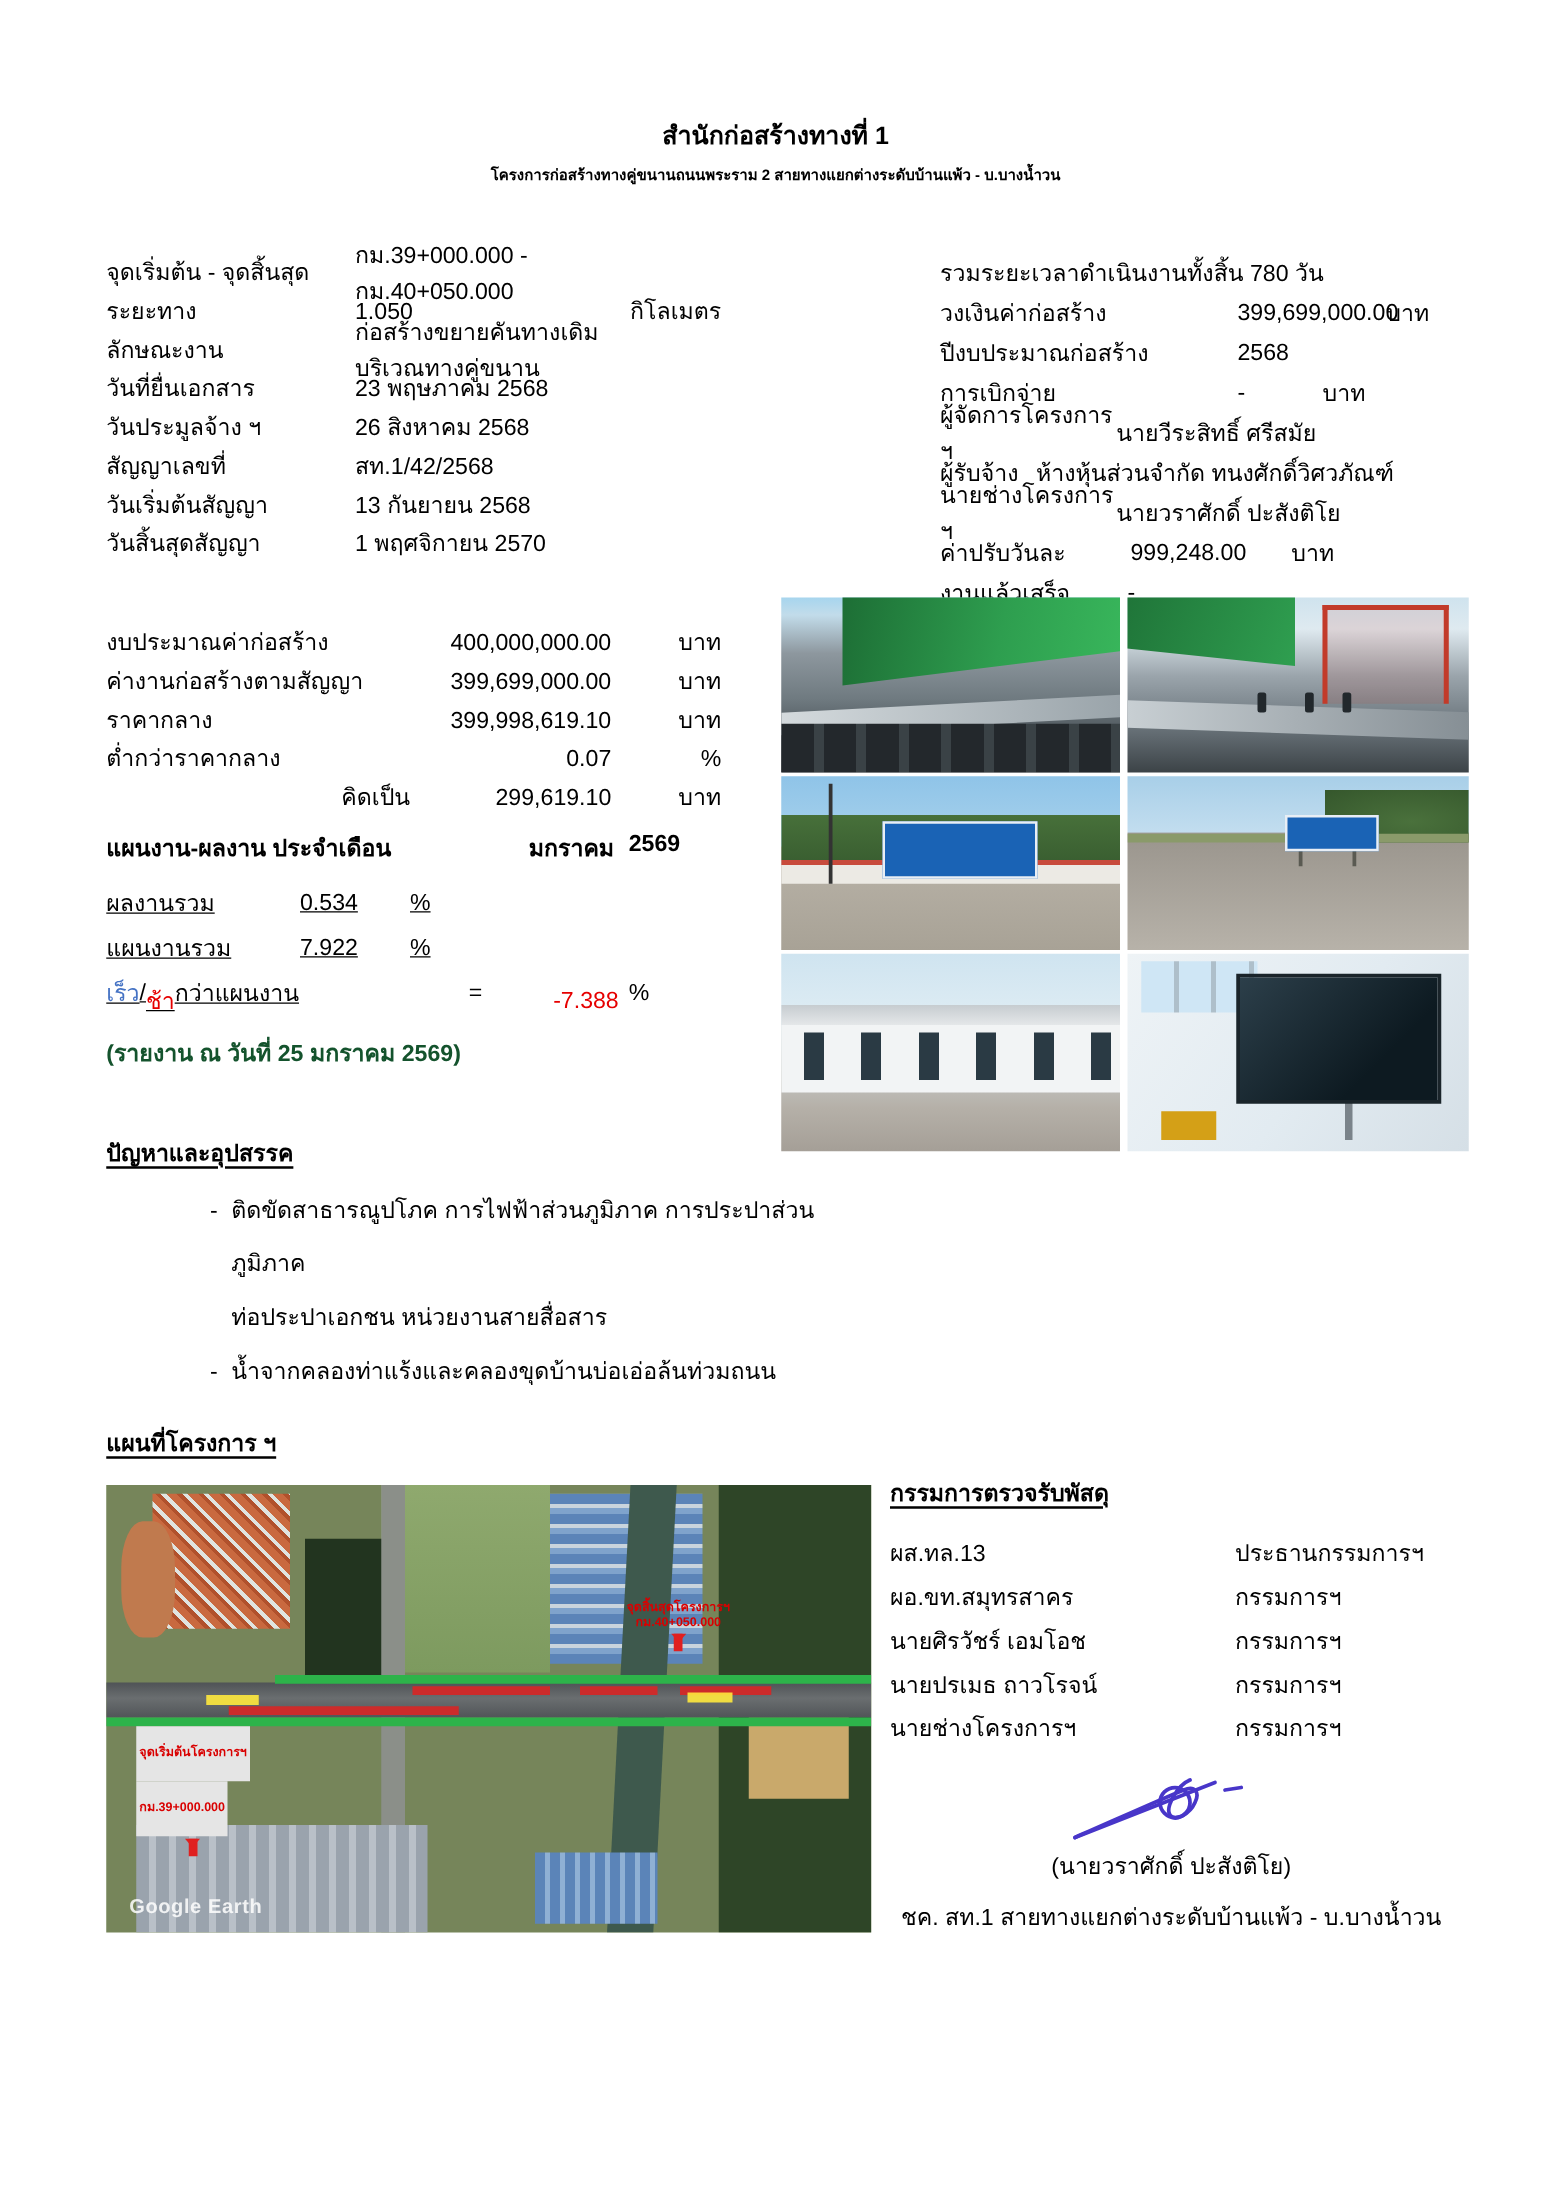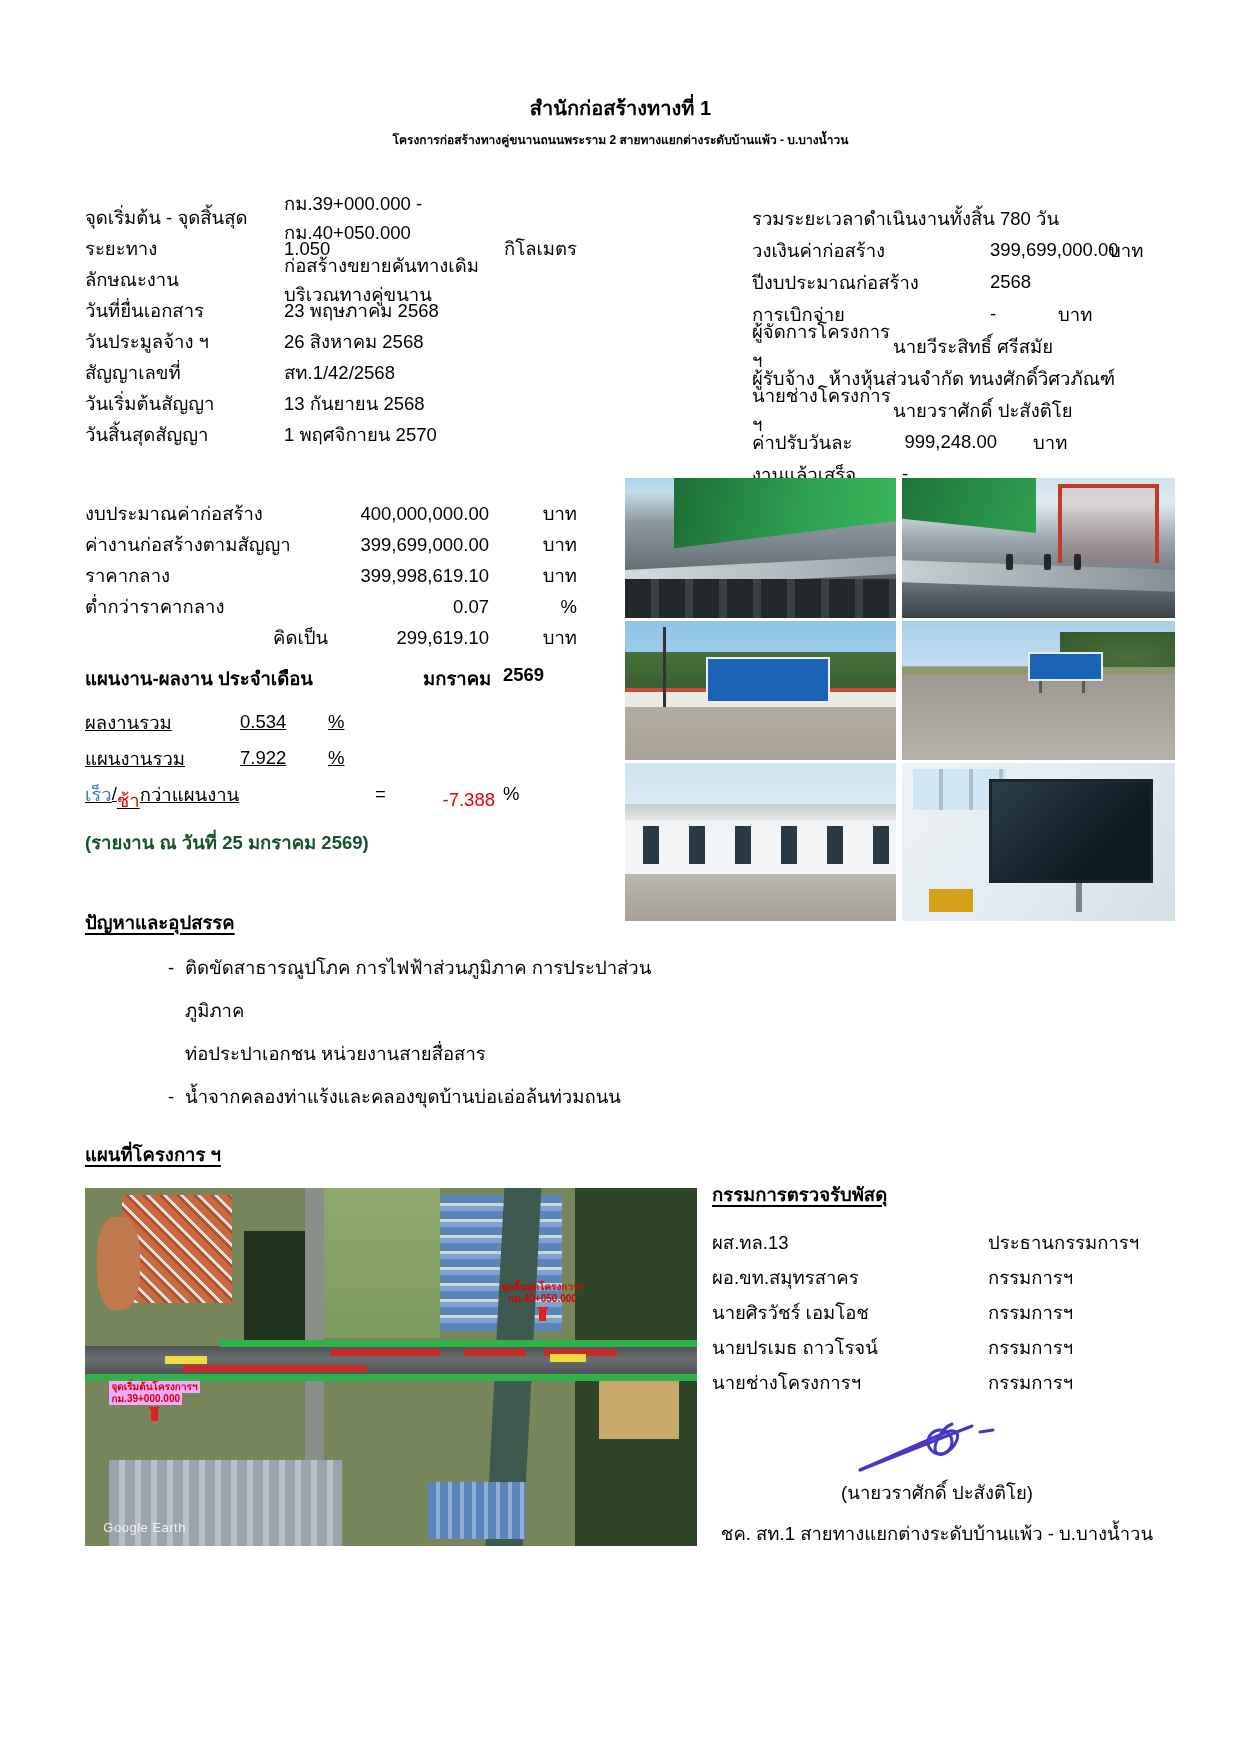--- a/index.html
+++ b/index.html
@@ -99,28 +99,28 @@
   .m-factory{left:4%;top:76%;width:38%;height:24%;background:repeating-linear-gradient(90deg,#9aa3ad 0 10px,#b9c0c8 10px 16px);}
   .m-blue2{left:56%;top:82%;width:16%;height:16%;background:repeating-linear-gradient(90deg,#5b84b8 0 8px,#8fb0d4 8px 12px);}
   .m-road{left:0;top:44%;width:100%;height:8%;background:linear-gradient(180deg,#4f5356,#6a6e70 45%,#515558);}
   .m-gr1{left:22%;top:42.5%;width:78%;height:2%;background:#2db34a;}
   .m-gr2{left:0;top:52%;width:100%;height:2%;background:#2db34a;}
   .m-red1{left:40%;top:45%;width:18%;height:1.8%;background:#cc2b2b;}
   .m-red2{left:62%;top:45%;width:10%;height:1.8%;background:#cc2b2b;}
   .m-red3{left:16%;top:49.5%;width:30%;height:1.8%;background:#cc2b2b;}
   .m-red4{left:75%;top:45%;width:12%;height:1.8%;background:#cc2b2b;}
   .map-label{font-size:10px;font-weight:700;line-height:12px;color:#d90000;}
-  .map-label .chip{background:#f0abfc;padding:0 2px;display:inline-block;}
+  .map-label .chip{background:#e5e5e5;padding:16px 2px;display:inline-block;}
   .lab-start{left:4%;top:54%;}
   .lab-end{left:68%;top:26%;text-align:center;}
   .marker{width:7px;height:14px;background:#e02020;margin:2px auto 0;}
   .marker:after{content:"";display:block;width:0;height:0;border-left:6px solid transparent;border-right:6px solid transparent;border-top:7px solid #e02020;margin-left:-2.5px;}
   .m-chip1{left:13%;top:47%;width:42px;height:8px;background:#ffe93d;opacity:.9;}
   .m-chip2{left:76%;top:46.5%;width:36px;height:8px;background:#ffe93d;opacity:.9;}
-  .watermark{left:3%;bottom:3%;color:#fff;opacity:.85;font-size:13px;letter-spacing:.5px;}
+  .watermark{left:3%;bottom:3%;color:#fff;opacity:.85;font-size:16px;letter-spacing:.5px;font-weight:bold;}
 
   
   .committee{top:1180px;left:712px;width:430px;}
   .committee .head{text-align:left;margin-bottom:16px;}
   .crow{display:flex;height:35px;align-items:center;}
   .cname{flex:none;width:276px;}
 
   .sig-block{top:1418px;left:712px;width:450px;text-align:center;}
   .sig-block svg{display:block;margin:0 auto;}
   .sig-name{margin-top:2px;}

